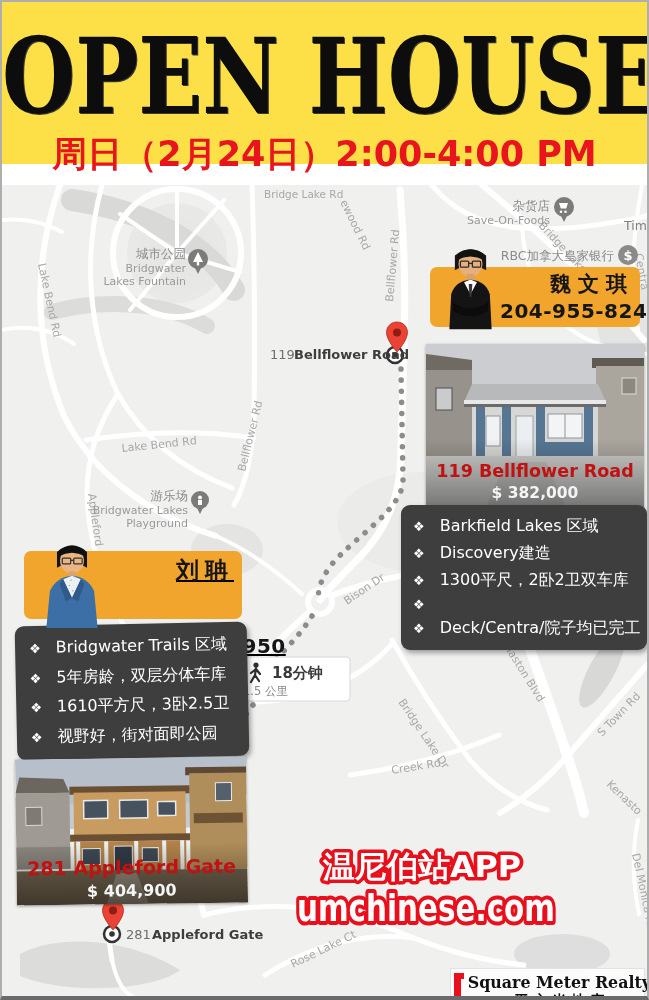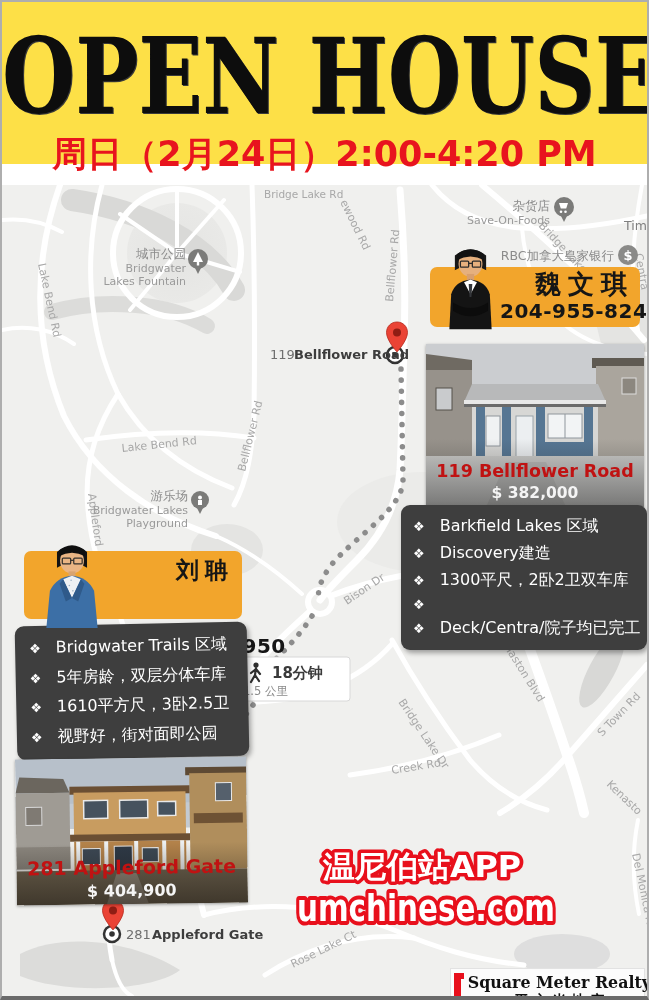--- a/index.html
+++ b/index.html
@@ -15,23 +15,23 @@
   .subtitle{position:absolute;top:129px;left:0;right:0;text-align:center;
     font-size:35px;font-weight:bold;color:#e8141e;white-space:nowrap;letter-spacing:0px;}
   
   .map{position:absolute;top:183px;left:0;width:645px;height:811px;background:#f0f0ee;z-index:1;}
   .map svg{display:block;}
   
   .card{position:absolute;background:#f2a52c;border-radius:7px;z-index:4;box-sizing:border-box;}
   .card .name{font-weight:bold;color:#161616;text-align:right;white-space:nowrap;}
   .card .phone{font-weight:bold;color:#161616;text-align:right;white-space:nowrap;letter-spacing:.5px;}
   .card1{left:428px;top:265px;width:210px;height:60px;padding:4px 13px 0 70px;}
-  .card1 .name{font-size:26px;letter-spacing:7px;margin-right:-7px;line-height:27px;}
+  .card1 .name{font-size:21px;letter-spacing:7px;margin-right:-7px;line-height:27px;}
   .card1 .phone{font-size:20px;line-height:26px;}
-  .card2{left:22px;top:549px;width:218px;height:68px;padding:5px 14px 0 100px;}
+  .card2{left:22px;top:549px;width:218px;height:68px;padding:5px 14px 0 100px;text-decoration:underline;}
   .card2 .name{font-size:23px;letter-spacing:6px;margin-right:-6px;line-height:29px;}
   .card2 .phone{font-size:20px;line-height:27px;margin-top:48px;}
   .agent-photo{position:absolute;z-index:5;}
   .agent-photo svg{display:block;}
   .photo1{left:440px;top:238px;width:57px;height:90px;}
   .photo2{left:32px;top:531px;width:76px;height:98px;}
   
   .listing-photo{position:absolute;z-index:4;box-shadow:0 1px 3px rgba(0,0,0,.35);}
   .lp1{left:424px;top:342px;width:218px;height:163px;}
   .lp2{left:14px;top:756px;width:231px;height:146px;transform:rotate(-0.8deg);}
@@ -213,21 +213,21 @@
           <path d="M0 6 L-1 13 M-1 13 L-5 20 M-1 13 L3 19 M0 7 L-5 11 M0 7 L4 12"></path>
         </g>
         <text x="270" y="676" font-size="15" font-weight="bold" fill="#3a3a3a">18分钟</text>
         <text x="241" y="693" font-size="11.5" fill="#8a8a8a">1.5 公里</text>
       </g>
     </svg>
   </div>
 
   <div class="header">
     <div class="title">OPEN HOUSE</div>
-    <div class="subtitle">周日（2月24日）2:00-4:20 PM</div>
+    <div class="subtitle">周日（2月24日）2:00-4:00 PM</div>
   </div>
 
   <div class="card card1">
     <div class="name">魏文琪</div>
     <div class="phone">204-955-8246</div>
   </div>
   <div class="agent-photo photo1">
     <svg viewBox="0 0 62 96" width="57" height="90">
       <path d="M14 16 Q31 2 48 16 L48 32 Q31 22 14 32 Z" fill="#171717"></path>
       <ellipse cx="31" cy="25" rx="13" ry="14" fill="#e6b07e"></ellipse>

